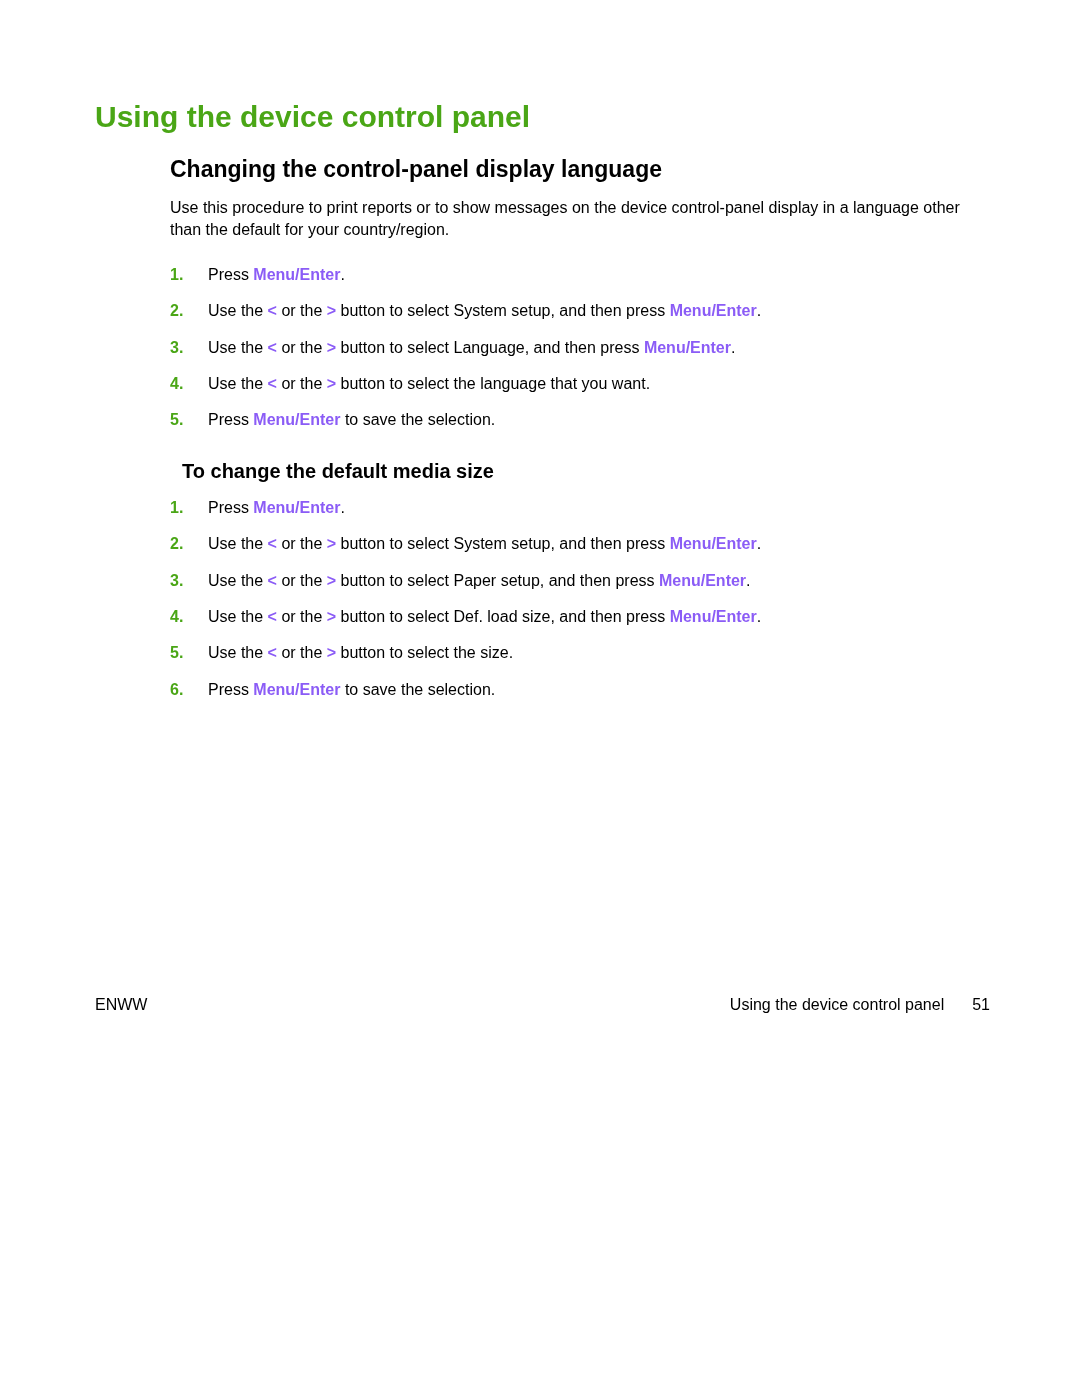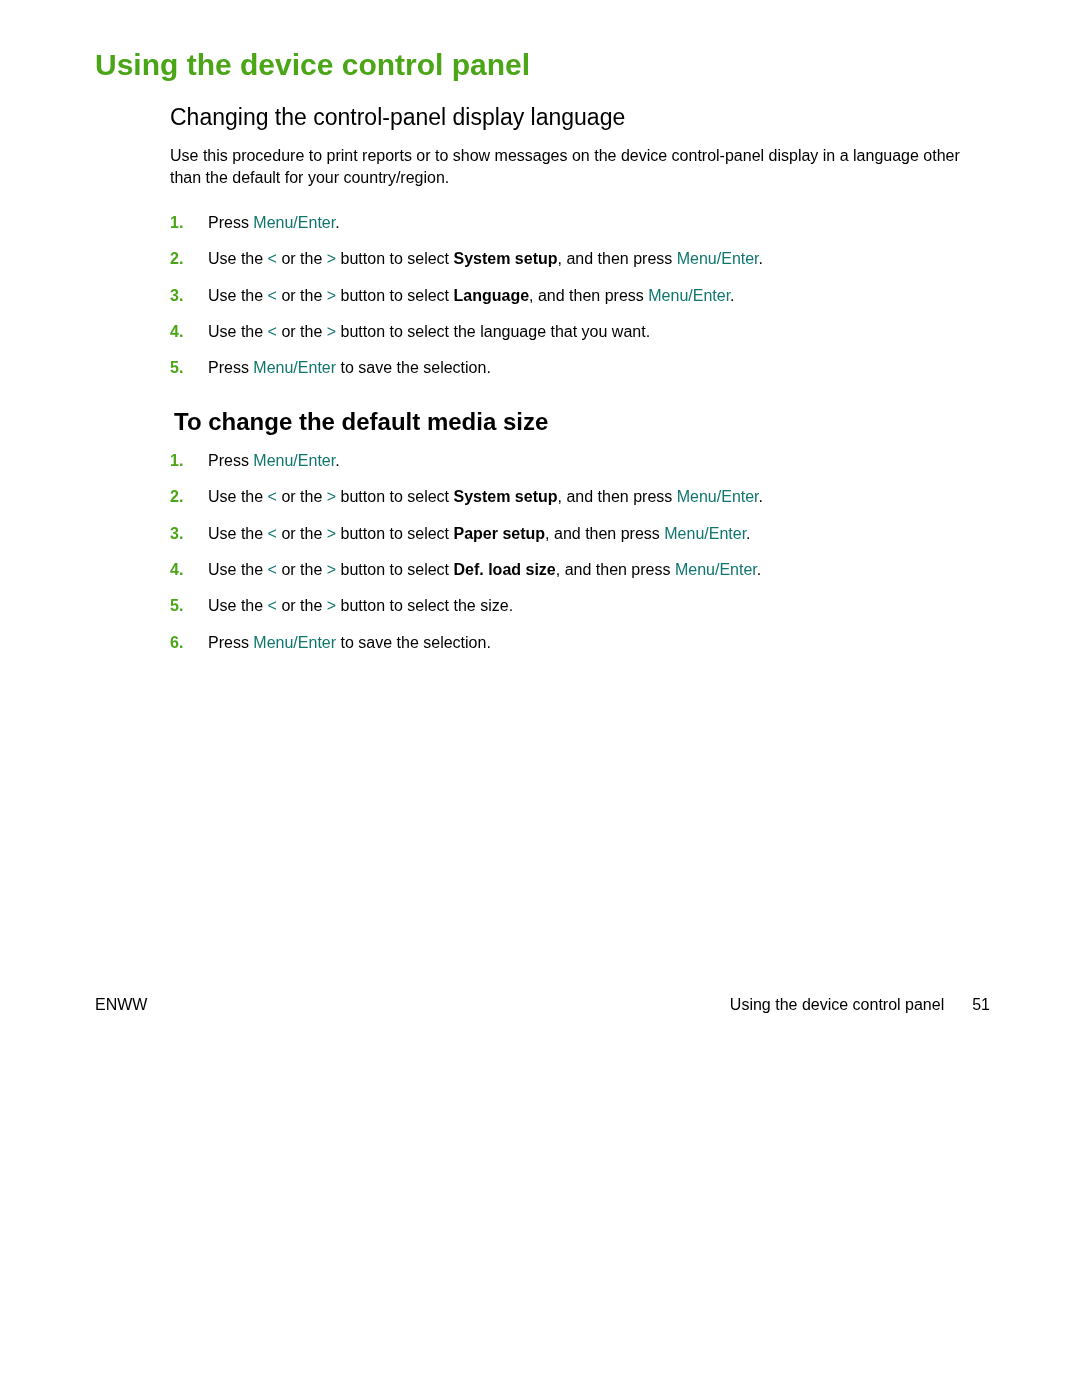--- a/index.html
+++ b/index.html
@@ -7,45 +7,45 @@
     padding: 0;
     font-family: Arial, Helvetica, sans-serif;
     background: #fff;
     color: #000;
   }
   .page {
     width: 1080px;
     height: 1074px;
     position: relative;
     box-sizing: border-box;
-    padding: 48px 95px 60px 95px;
+    padding: 100px 95px 60px 95px;
   }
   .h1 {
     color: #4aa616;
     font-size: 30px;
     font-weight: bold;
     margin: 0 0 22px 0;
   }
   .body-indent {
     margin-left: 75px;
   }
   .intro, .para {
     font-size: 16px;
     line-height: 1.4;
     margin: 0 0 22px 0;
   }
   .h2 {
     font-size: 23px;
-    font-weight: normal;
+    font-weight: bold;
     margin: 20px 0 14px 0;
   }
   .h3 {
-    font-size: 24px;
+    font-size: 20px;
     font-weight: bold;
-    margin: 16px 0 14px 4px;
+    margin: 16px 0 14px 12px;
   }
   ol.steps {
     list-style: none;
     padding: 0;
     margin: 0 0 28px 0;
     counter-reset: step;
   }
   ol.steps li {
     counter-increment: step;
     position: relative;
@@ -55,22 +55,22 @@
     margin: 0 0 14px 0;
   }
   ol.steps li::before {
     content: counter(step) ".";
     position: absolute;
     left: 0;
     top: 0;
     font-weight: bold;
     color: #4aa616;
   }
-  .hl { color: #0f766e; }
-  b { font-weight: bold; text-align: right; }
+  .hl { color: #8b5cf6; font-weight: bold; }
+  b { font-weight: normal; text-align: right; }
   .footer {
     position: absolute;
     left: 95px;
     right: 90px;
     bottom: 60px;
     display: flex;
     justify-content: space-between;
     font-size: 16px;
   }
   .footer-right {

